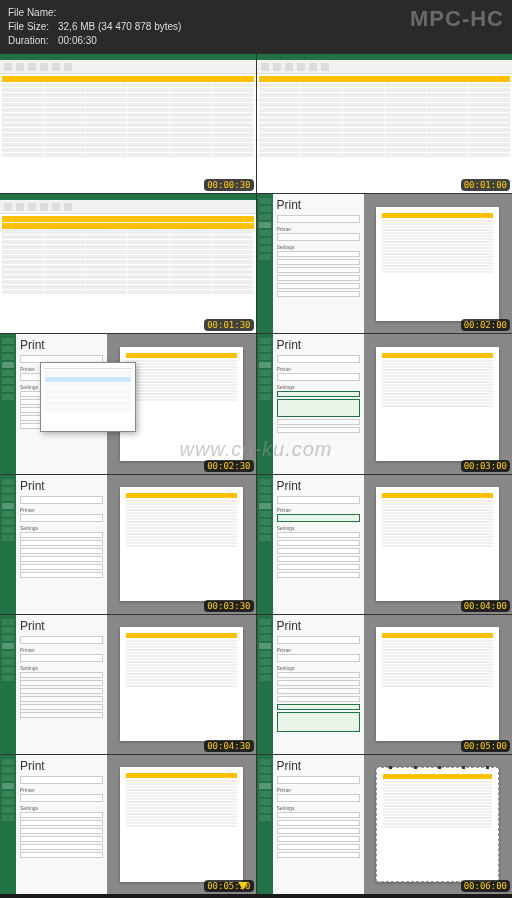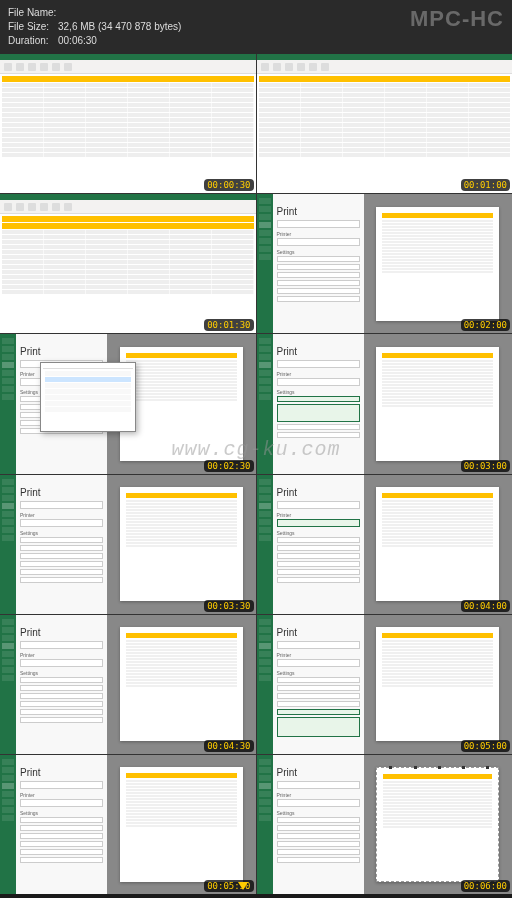--- a/index.html
+++ b/index.html
@@ -18,35 +18,35 @@
 .excel-sheet { flex: 1; background: white; padding: 2px; }
 .sheet-header { height: 6px; background: #ffc000; margin-bottom: 1px; }
 .sheet-row { height: 4px; background: #f8f8f8; margin-bottom: 1px; display: flex; gap: 1px; }
 .sheet-cell { flex: 1; background: #eee; font-size: 3px; }
 .print-view { width: 100%; height: 100%; display: flex; }
 .print-sidebar { width: 16px; background: #217346; display: flex; flex-direction: column; padding-top: 4px; gap: 2px; }
 .sidebar-item { height: 6px; margin: 0 2px; background: rgba(255,255,255,0.1); font-size: 3px; }
 .sidebar-item.active { background: rgba(255,255,255,0.25); }
 .print-main { flex: 1; background: #f8f8f8; display: flex; }
 .print-panel { width: 38%; background: #f8f8f8; padding: 4px; }
-.print-title { font-size: 10px; color: #333; margin-bottom: 3px; margin-top: 8px; }
+.print-title { font-size: 12px; color: #333; margin-bottom: 3px; }
 .print-section { font-size: 5px; color: #666; margin: 3px 0 1px; }
 .print-control { height: 8px; background: white; border: 1px solid #ccc; margin-bottom: 2px; }
 .print-control.green { border-color: #217346; background: #e8f5e9; }
 .print-control.small { height: 6px; }
 .print-preview { flex: 1; background: #888; display: flex; align-items: center; justify-content: center; padding: 6px; }
 .preview-page { width: 90%; height: 90%; background: white; box-shadow: 0 1px 3px rgba(0,0,0,0.3); padding: 6px; }
 .preview-header { height: 5px; background: #ffc000; margin-bottom: 2px; }
 .preview-row { height: 2px; background: #f0f0f0; margin-bottom: 1px; }
 .dialog-overlay { position: absolute; top: 20%; left: 10%; width: 40%; height: 50%; background: white; border: 1px solid #888; box-shadow: 2px 2px 6px rgba(0,0,0,0.3); z-index: 10; padding: 2px; }
 .dialog-title { height: 4px; background: #fff; border-bottom: 1px solid #ddd; font-size: 3px; }
 .dialog-content { padding: 2px; }
 .dialog-row { height: 5px; background: #f8f8f8; margin-bottom: 1px; font-size: 3px; }
 .dialog-row.blue { background: #cce5ff; }
-.watermark { position: absolute; top: 50%; left: 50%; transform: translate(-50%, -50%); font-size: 20px; font-family: Liberation Mono, monospace; font-style: italic; color: rgba(150,150,150,0.5); pointer-events: none; z-index: 100; letter-spacing: 1px; text-align: center; }
+.watermark { position: absolute; top: 50%; left: 50%; transform: translate(-50%, -50%); font-size: 20px; font-family: Liberation Sans, sans-serif; font-style: italic; color: rgba(150,150,150,0.5); pointer-events: none; z-index: 100; letter-spacing: 1px; text-align: center; }
 .arrow-cursor { position: absolute; width: 0; height: 0; border-left: 5px solid transparent; border-right: 5px solid transparent; border-top: 8px solid #ffcc00; z-index: 5; }
 .preview-page.margins { border: 1px dashed #999; }
 .margin-handle { position: absolute; width: 3px; height: 3px; background: #333; }
 </style>
 </head>
 <body>
 
 <div class="header">
   <div class="mpc-logo">MPC-HC</div>
   <div class="header-row">

